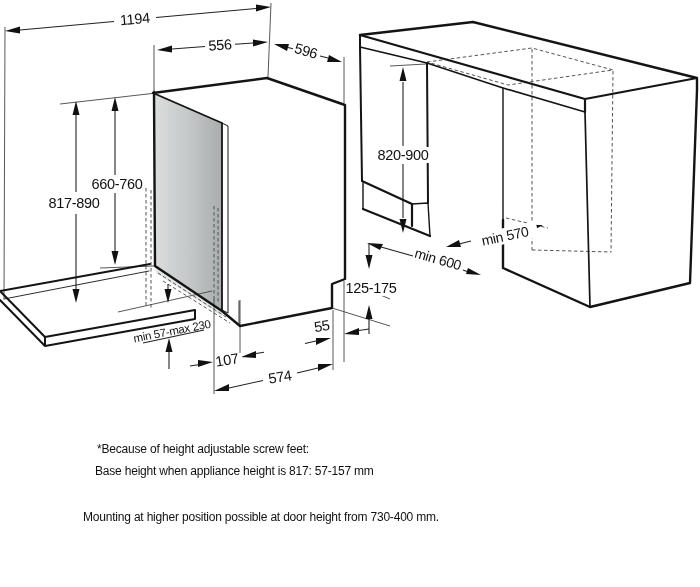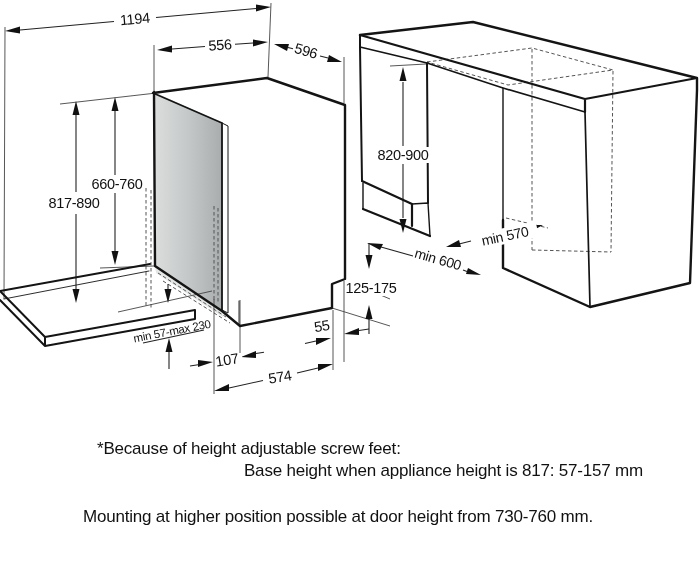--- a/index.html
+++ b/index.html
@@ -4,23 +4,23 @@
 <style>
   html,body{margin:0;padding:0;background:#ffffff;}
   .page{position:relative;width:700px;height:587px;background:#fff;overflow:hidden;
         font-family:"Liberation Sans", sans-serif;}
   svg{position:absolute;left:0;top:0;}
   .dimlabel{font-family:"Liberation Sans", sans-serif;font-size:14.5px;fill:#111;
             letter-spacing:-0.3px;text-anchor:middle;}
   .dimlabel.small{font-size:11.5px;}
   .dimlabel.mid{font-size:14px;}
   .footnote{position:absolute;left:83px;top:438px;width:560px;color:#111;
-            font-size:17px;line-height:22px;letter-spacing:-0.2px;}
+            font-size:12px;line-height:22px;letter-spacing:-0.2px;}
   .footnote .l1{padding-left:14px;}
-  .footnote .l2,.footnote .l3{padding-left:12px;text-align:right;}
+  .footnote .l2,.footnote .l3{padding-left:12px;}
   .footnote .l4{margin-top:24px;}
 </style>
 </head>
 <body>
 
 <div class="page">
 
 <svg width="700" height="587" viewBox="0 0 700 587">
   <defs>
     <linearGradient id="doorGrad" x1="0" y1="0" x2="1" y2="0">
@@ -187,16 +187,16 @@
     <text class="dimlabel" x="371" y="293">125-175</text>
     <text class="dimlabel" x="403" y="160">820-900</text>
     <text class="dimlabel mid" x="505" y="241" transform="rotate(-12 505 236)">min 570</text>
     <text class="dimlabel mid" x="438" y="264" transform="rotate(16 438 259)">min 600</text>
   </g>
 </svg>
 
 <div class="footnote">
   <div class="l1">*Because of height adjustable screw feet:</div>
   <div class="l2">Base height when appliance height is 817: 57-157 mm</div>
-  <div class="l4">Mounting at higher position possible at door height from 730-760 mm.</div>
+  <div class="l4">Mounting at higher position possible at door height from 730-400 mm.</div>
 </div>
 
 </div>
 
 </body></html>

